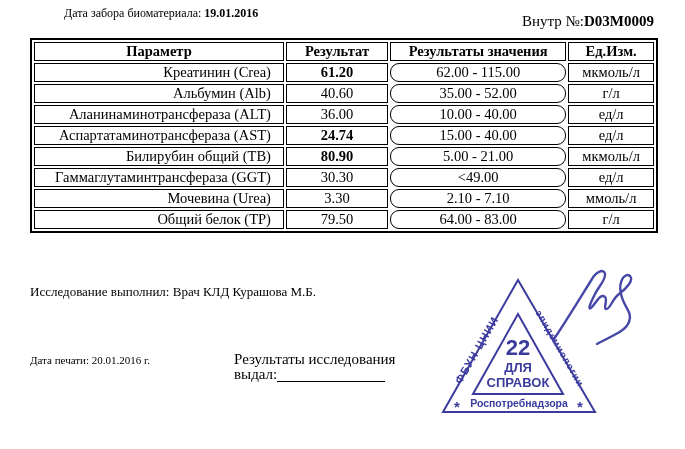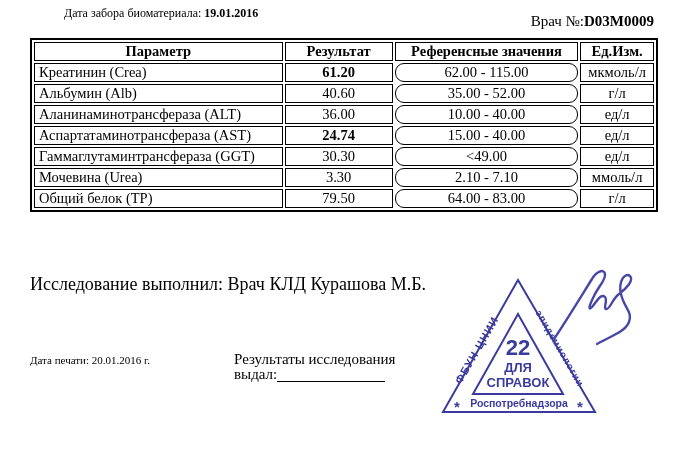--- a/index.html
+++ b/index.html
@@ -14,55 +14,55 @@
   .hdr-right b{font-weight:bold;}
 
   table.results{
     position:absolute;left:30px;top:38px;width:628px;
     border-collapse:separate;border-spacing:2px;
     border:2px solid #000;background:#fff;
   }
   table.results th, table.results td{
     border:1px solid #000;
     font-size:14.5px;line-height:17px;height:17px;
-    padding:0 4px;white-space:nowrap;overflow:hidden;
+    padding:0 12px;white-space:nowrap;overflow:hidden;
   }
   table.results th{font-weight:bold;text-align:center;}
-  td.c-param{text-align:left;width:247px;}
+  td.c-param{text-align:right;width:247px;}
   td.c-res{text-align:center;width:111px;}
   td.c-ref{text-align:center;width:182px;border-radius:9px;}
   td.c-unit{text-align:center;width:66px;}
   td.bold{font-weight:bold;}
 
-  .performed{position:absolute;left:30px;top:274px;font-size:18px;}
+  .performed{position:absolute;left:30px;top:284px;font-size:13px;}
   .printdate{position:absolute;left:30px;top:354px;font-size:11px;}
   .issued{position:absolute;left:234px;top:352px;font-size:15px;line-height:15px;}
   .blank-line{display:inline-block;width:108px;border-bottom:1px solid #000;height:12px;vertical-align:bottom;}
 
   .stamp{position:absolute;left:433px;top:268px;}
   .signature{position:absolute;left:540px;top:263px;}
 </style>
 </head>
 <body>
 
 <div class="hdr-left">
   <span>Дата забора биоматериала:</span>
   <b>19.01.2016</b>
 </div>
 
 <div class="hdr-right">
-  <span>Врач №:</span><b>D03M0009</b>
+  <span>Внутр №:</span><b>D03M0009</b>
 </div>
 
 <table class="results">
   <thead>
     <tr>
       <th>Параметр</th>
       <th>Результат</th>
-      <th>Референсные значения</th>
+      <th>Результаты значения</th>
       <th>Ед.Изм.</th>
     </tr>
   </thead>
   <tbody>
     <tr>
       <td class="c-param">Креатинин (Crea)</td>
       <td class="c-res bold">61.20</td>
       <td class="c-ref">62.00 - 115.00</td>
       <td class="c-unit">мкмоль/л</td>
     </tr>
@@ -76,20 +76,26 @@
       <td class="c-param">Аланинаминотрансфераза (ALT)</td>
       <td class="c-res">36.00</td>
       <td class="c-ref">10.00 - 40.00</td>
       <td class="c-unit">ед/л</td>
     </tr>
     <tr>
       <td class="c-param">Аспартатаминотрансфераза (AST)</td>
       <td class="c-res bold">24.74</td>
       <td class="c-ref">15.00 - 40.00</td>
       <td class="c-unit">ед/л</td>
+    </tr>
+    <tr>
+      <td class="c-param">Билирубин общий (TB)</td>
+      <td class="c-res bold">80.90</td>
+      <td class="c-ref">5.00 - 21.00</td>
+      <td class="c-unit">мкмоль/л</td>
     </tr>
     <tr>
       <td class="c-param">Гаммаглутаминтрансфераза (GGT)</td>
       <td class="c-res">30.30</td>
       <td class="c-ref">&lt;49.00</td>
       <td class="c-unit">ед/л</td>
     </tr>
     <tr>
       <td class="c-param">Мочевина (Urea)</td>
       <td class="c-res">3.30</td>

